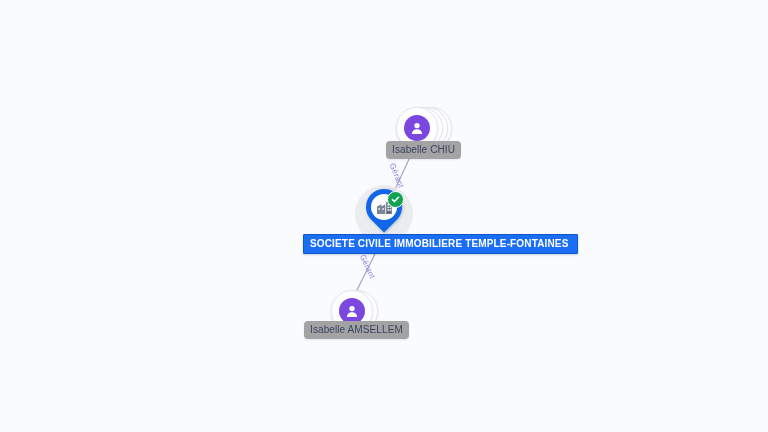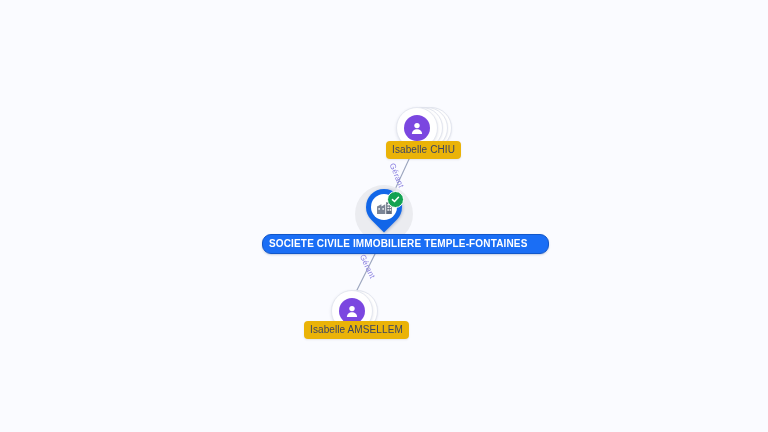--- a/index.html
+++ b/index.html
@@ -70,21 +70,21 @@
     display: flex;
     align-items: center;
     justify-content: center;
   }
   .avatar-circle svg { display: block; }
 
   
   .person-label {
     position: absolute;
     white-space: nowrap;
-    background: #eab308;
+    background: #a3a3a3;
     color: #3b4464;
     font-size: 10px;
     line-height: 13px;
     padding: 2px 6px 3px 6px;
     border-radius: 4px;
     box-shadow: 0 1px 2px rgba(40,50,90,0.10);
     letter-spacing: 0.1px;
   }
 
   
@@ -143,25 +143,26 @@
 
   
   .company-label {
     position: absolute;
     white-space: nowrap;
     background: #1a6ef5;
     color: #ffffff;
     font-size: 10px;
     font-weight: bold;
     line-height: 13px;
-    padding: 2px 20px 3px 6px;
-    border-radius: 9px;
+    padding: 2px 8px 3px 6px;
+    border-radius: 1px;
     border: 1px solid #1257c9;
     letter-spacing: 0.15px;
     box-shadow: 0 1px 2px rgba(20,50,120,0.22);
+    margin-left: 41px;
   }
 
   
   .edge-label {
     position: absolute;
     color: #8a7fe0;
     font-size: 8px;
     line-height: 9px;
     white-space: nowrap;
     letter-spacing: 0.2px;

